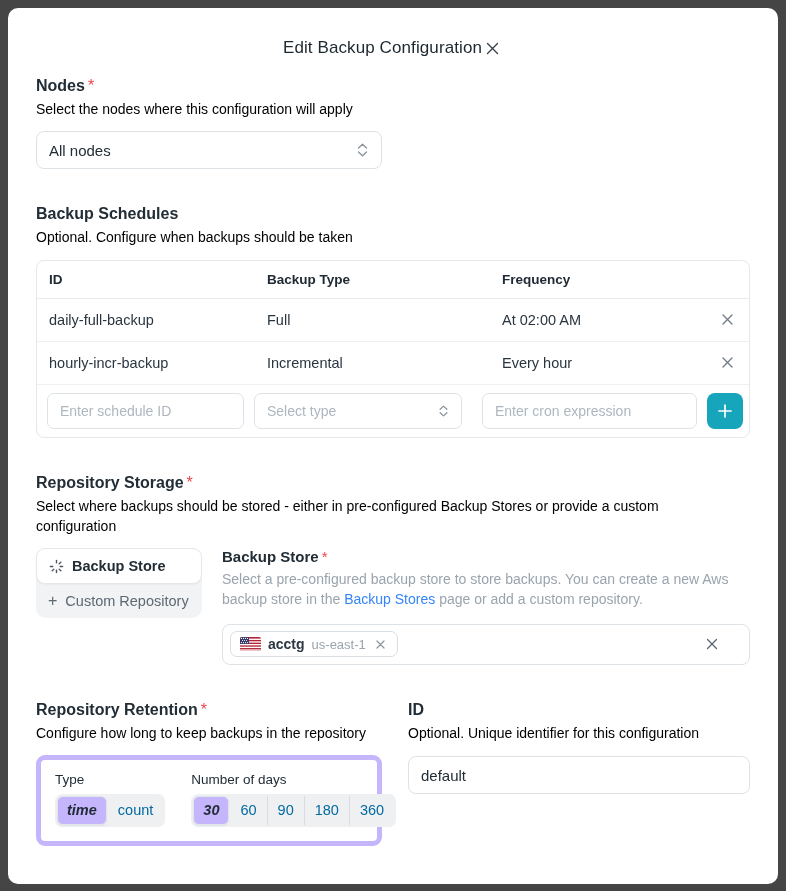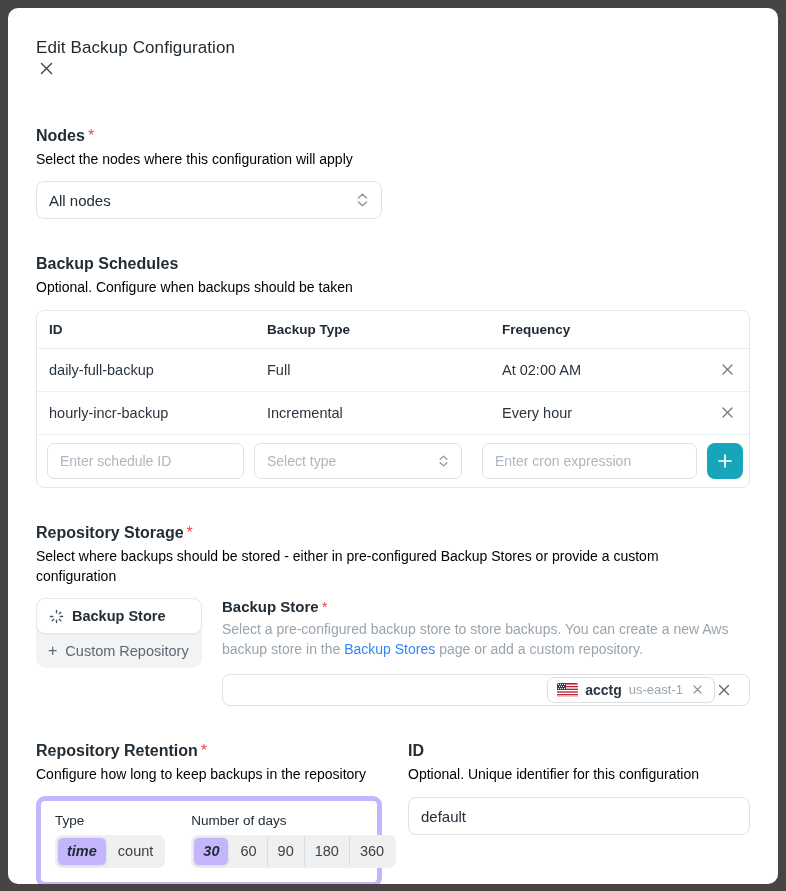--- a/index.html
+++ b/index.html
@@ -13,21 +13,21 @@
   .modal {
     position: absolute;
     left: 8px; top: 8px;
     width: 770px; height: 876px;
     background: #ffffff;
     border-radius: 10px;
     padding: 30px 28px 24px 28px;
     overflow: hidden;
   }
   
-  .modal-header { display: flex; justify-content: center; align-items: flex-start; margin-bottom: 48px; flex-direction: column; }
+  .modal-header { display: flex; justify-content: center; align-items: flex-start; margin-bottom: 18px; }
   .modal-title { font-size: 17px; font-weight: 500; color: #1d2830; letter-spacing: .1px; }
   .close-btn { background: none; border: none; cursor: pointer; padding: 2px; line-height: 0; }
   
   .section-label { font-size: 16px; font-weight: 600; color: #222d36; margin-bottom: 4px; }
   .req { color: #f0444c; font-weight: 500; margin-left: 3px; }
   .helper { font-size: 14px; color: #000000; margin-bottom: 12px; line-height: 1.45; }
   .field-label { font-size: 15px; font-weight: 600; color: #222d36; margin-bottom: 4px; }
   
   .select-box, .text-input {
     border: 1px solid #dde2e6;
@@ -70,21 +70,21 @@
   }
   .tab.active {
     background: #fff; border: 1px solid #e4e8eb; border-radius: 9px;
     color: #222d36; font-weight: 600;
     box-shadow: 0 1px 2px rgba(0,0,0,.04);
   }
   .tab .plus-glyph { font-size: 16px; color: #5d6873; line-height: 1; }
   .store-col { flex: 1; }
   .store-helper { font-size: 14px; color: #9aa4ad; line-height: 1.45; margin-bottom: 14px; }
   .store-helper a { color: #3485f7; text-decoration: none; cursor: pointer; }
-  .tag-select { height: 32px; padding: 0 16px 0 7px; justify-content: flex-end; }
+  .tag-select { height: 41px; padding: 0 28px 0 7px; }
   .tag {
     display: inline-flex; align-items: center; gap: 7px;
     border: 1px solid #d9dee3; border-radius: 7px;
     padding: 4px 9px; background: #fff;
   }
   .tag-name { font-size: 14px; font-weight: 600; color: #2b3742; }
   .tag-region { font-size: 13px; color: #9aa4ad; }
   .tag-x, .clear-x { background: none; border: none; cursor: pointer; line-height: 0; padding: 2px; }
   .flag { width: 21px; height: 14px; border-radius: 2px; overflow: hidden; display: block; }
   
@@ -92,21 +92,21 @@
   .retention-col { width: 346px; flex: 0 0 346px; }
   .id-col { flex: 1; }
   .retention-box {
     border: 5px solid #c4b5fd; border-radius: 9px;
     padding: 12px 14px 14px 14px;
     display: flex; gap: 26px;
   }
   .seg-label { font-size: 13.5px; color: #222d36; margin-bottom: 7px; }
   .seg-group { display: inline-flex; background: #eef0f2; border-radius: 7px; padding: 2px; }
   .seg-option {
-    font-size: 14.5px; color: #404040; padding: 5px 10px; cursor: pointer;
+    font-size: 14.5px; color: #0369a1; padding: 5px 10px; cursor: pointer;
     border-left: 1px solid #d8dde2; line-height: 1.3; white-space: nowrap;
   }
   .seg-option:first-child { border-left-color: transparent; }
   .seg-option.selected {
     background: #c4b5fd; color: #1f2a33; font-weight: 600;
     border: 1px solid #e2e6e9; border-radius: 6px; padding: 4px 9px;
     box-shadow: 0 1px 2px rgba(0,0,0,.05);
     font-style: italic;
   }
   .seg-option.selected + .seg-option { border-left-color: transparent; }

